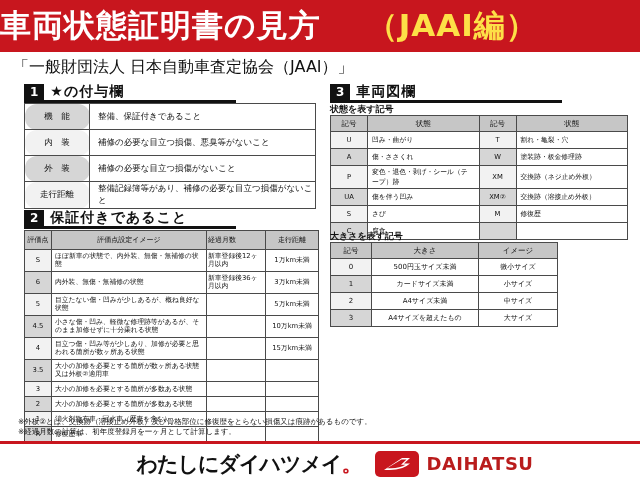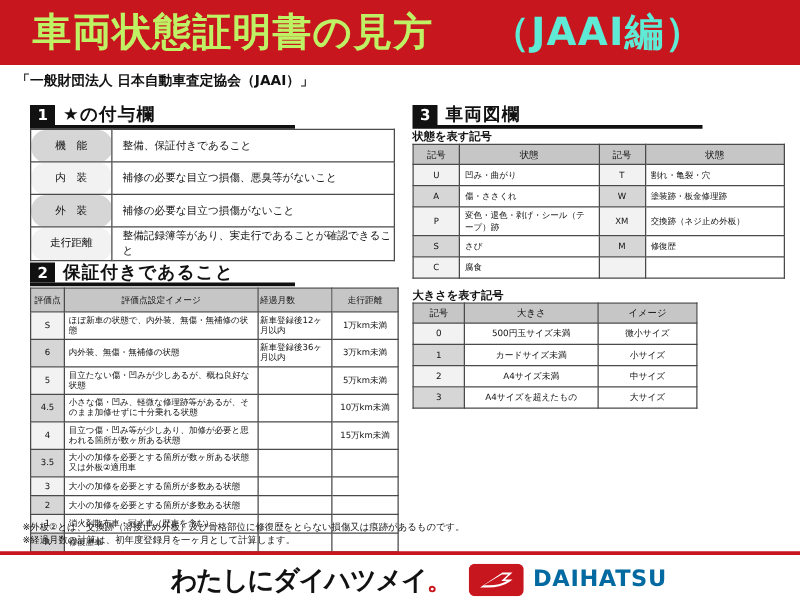--- a/index.html
+++ b/index.html
@@ -2,24 +2,24 @@
 <html><head>
 <meta charset="utf-8">
 <style>
   html,body{margin:0;padding:0;background:#e9e9e9;}
   .page{position:relative;width:640px;height:480px;background:#ffffff;overflow:hidden;
         font-family:"DejaVu Sans","Liberation Sans",sans-serif;color:#111;}
 
   
   .banner{position:absolute;left:0;top:0;width:640px;height:52px;background:#c8161e;
           display:flex;align-items:center;}
-  .banner .title{color:#bef264;font-size:31px;font-weight:bold;margin-left:26px;letter-spacing:1px;}
-  .banner .edition{color:#5eead4;font-size:31px;font-weight:bold;margin-left:46px;letter-spacing:1px;}
-
-  .subtitle{position:absolute;left:13px;top:57px;font-size:11px;font-weight:bold;}
+  .banner .title{color:#ffffff;font-size:31px;font-weight:bold;letter-spacing:1px;}
+  .banner .edition{color:#fde047;font-size:31px;font-weight:bold;margin-left:46px;letter-spacing:1px;}
+
+  .subtitle{position:absolute;left:13px;top:57px;font-size:16px;font-weight:normal;}
 
   
   .sec-head{position:absolute;display:flex;align-items:center;}
   .sec-num{background:#111;color:#fff;font-size:12px;font-weight:bold;
            padding:1px 6px;line-height:14px;}
   .sec-title{font-size:14px;font-weight:bold;margin-left:6px;letter-spacing:1px;}
   .sec-rule{position:absolute;height:3px;background:#111;}
 
   
   table{border-collapse:collapse;table-layout:fixed;}
@@ -68,21 +68,21 @@
   
   .notes{position:absolute;left:18px;top:417px;font-size:7.5px;line-height:10px;color:#111;}
 
   
   .redbar{position:absolute;left:0;top:441px;width:640px;height:3px;background:#c8161e;}
   .footer{position:absolute;left:15px;top:447px;width:640px;height:33px;
           display:flex;align-items:center;justify-content:center;gap:14px;}
   .slogan{font-size:21px;font-weight:bold;letter-spacing:-1px;color:#111;}
   .slogan .maru{color:#c8161e;}
   .brandwrap{display:flex;align-items:center;gap:7px;}
-  .brand{color:#0369a1;font-size:18px;font-weight:800;letter-spacing:0.5px;}
+  .brand{color:#b91c1c;font-size:18px;font-weight:800;letter-spacing:0.5px;}
 </style>
 </head>
 <body>
 
 <div class="page">
 
   <div class="banner">
     <span class="title">車両状態証明書の見方</span>
     <span class="edition">（JAAI編）</span>
   </div>
@@ -104,21 +104,21 @@
       <tr>
         <td class="lbl">内　装</td>
         <td class="dsc">補修の必要な目立つ損傷、悪臭等がないこと</td>
       </tr>
       <tr>
         <td class="lbl">外　装</td>
         <td class="dsc">補修の必要な目立つ損傷がないこと</td>
       </tr>
       <tr>
         <td class="lbl">走行距離</td>
-        <td class="dsc">整備記録簿等があり、実走行であることが確認できること</td>
+        <td class="dsc">整備記録簿等があり、補修の必要な目立つ損傷がないこと</td>
       </tr>
     </tbody>
   </table>
 
   <div class="sec-head" style="left:24px;top:209px;">
     <span class="sec-num">2</span>
     <span class="sec-title">保証付きであること</span>
   </div>
   <div class="sec-rule" style="left:24px;top:226px;width:212px;"></div>
 
@@ -223,20 +223,26 @@
         <td class="sym">A</td>
         <td>傷・ささくれ</td>
         <td class="sym">W</td>
         <td>塗装跡・板金修理跡</td>
       </tr>
       <tr>
         <td class="sym">P</td>
         <td>変色・退色・剥げ・シール（テープ）跡</td>
         <td class="sym">XM</td>
         <td>交換跡（ネジ止め外板）</td>
+      </tr>
+      <tr>
+        <td class="sym">UA</td>
+        <td>傷を伴う凹み</td>
+        <td class="sym">XM②</td>
+        <td>交換跡（溶接止め外板）</td>
       </tr>
       <tr>
         <td class="sym">S</td>
         <td>さび</td>
         <td class="sym">M</td>
         <td>修復歴</td>
       </tr>
       <tr>
         <td class="sym">C</td>
         <td>腐食</td>

